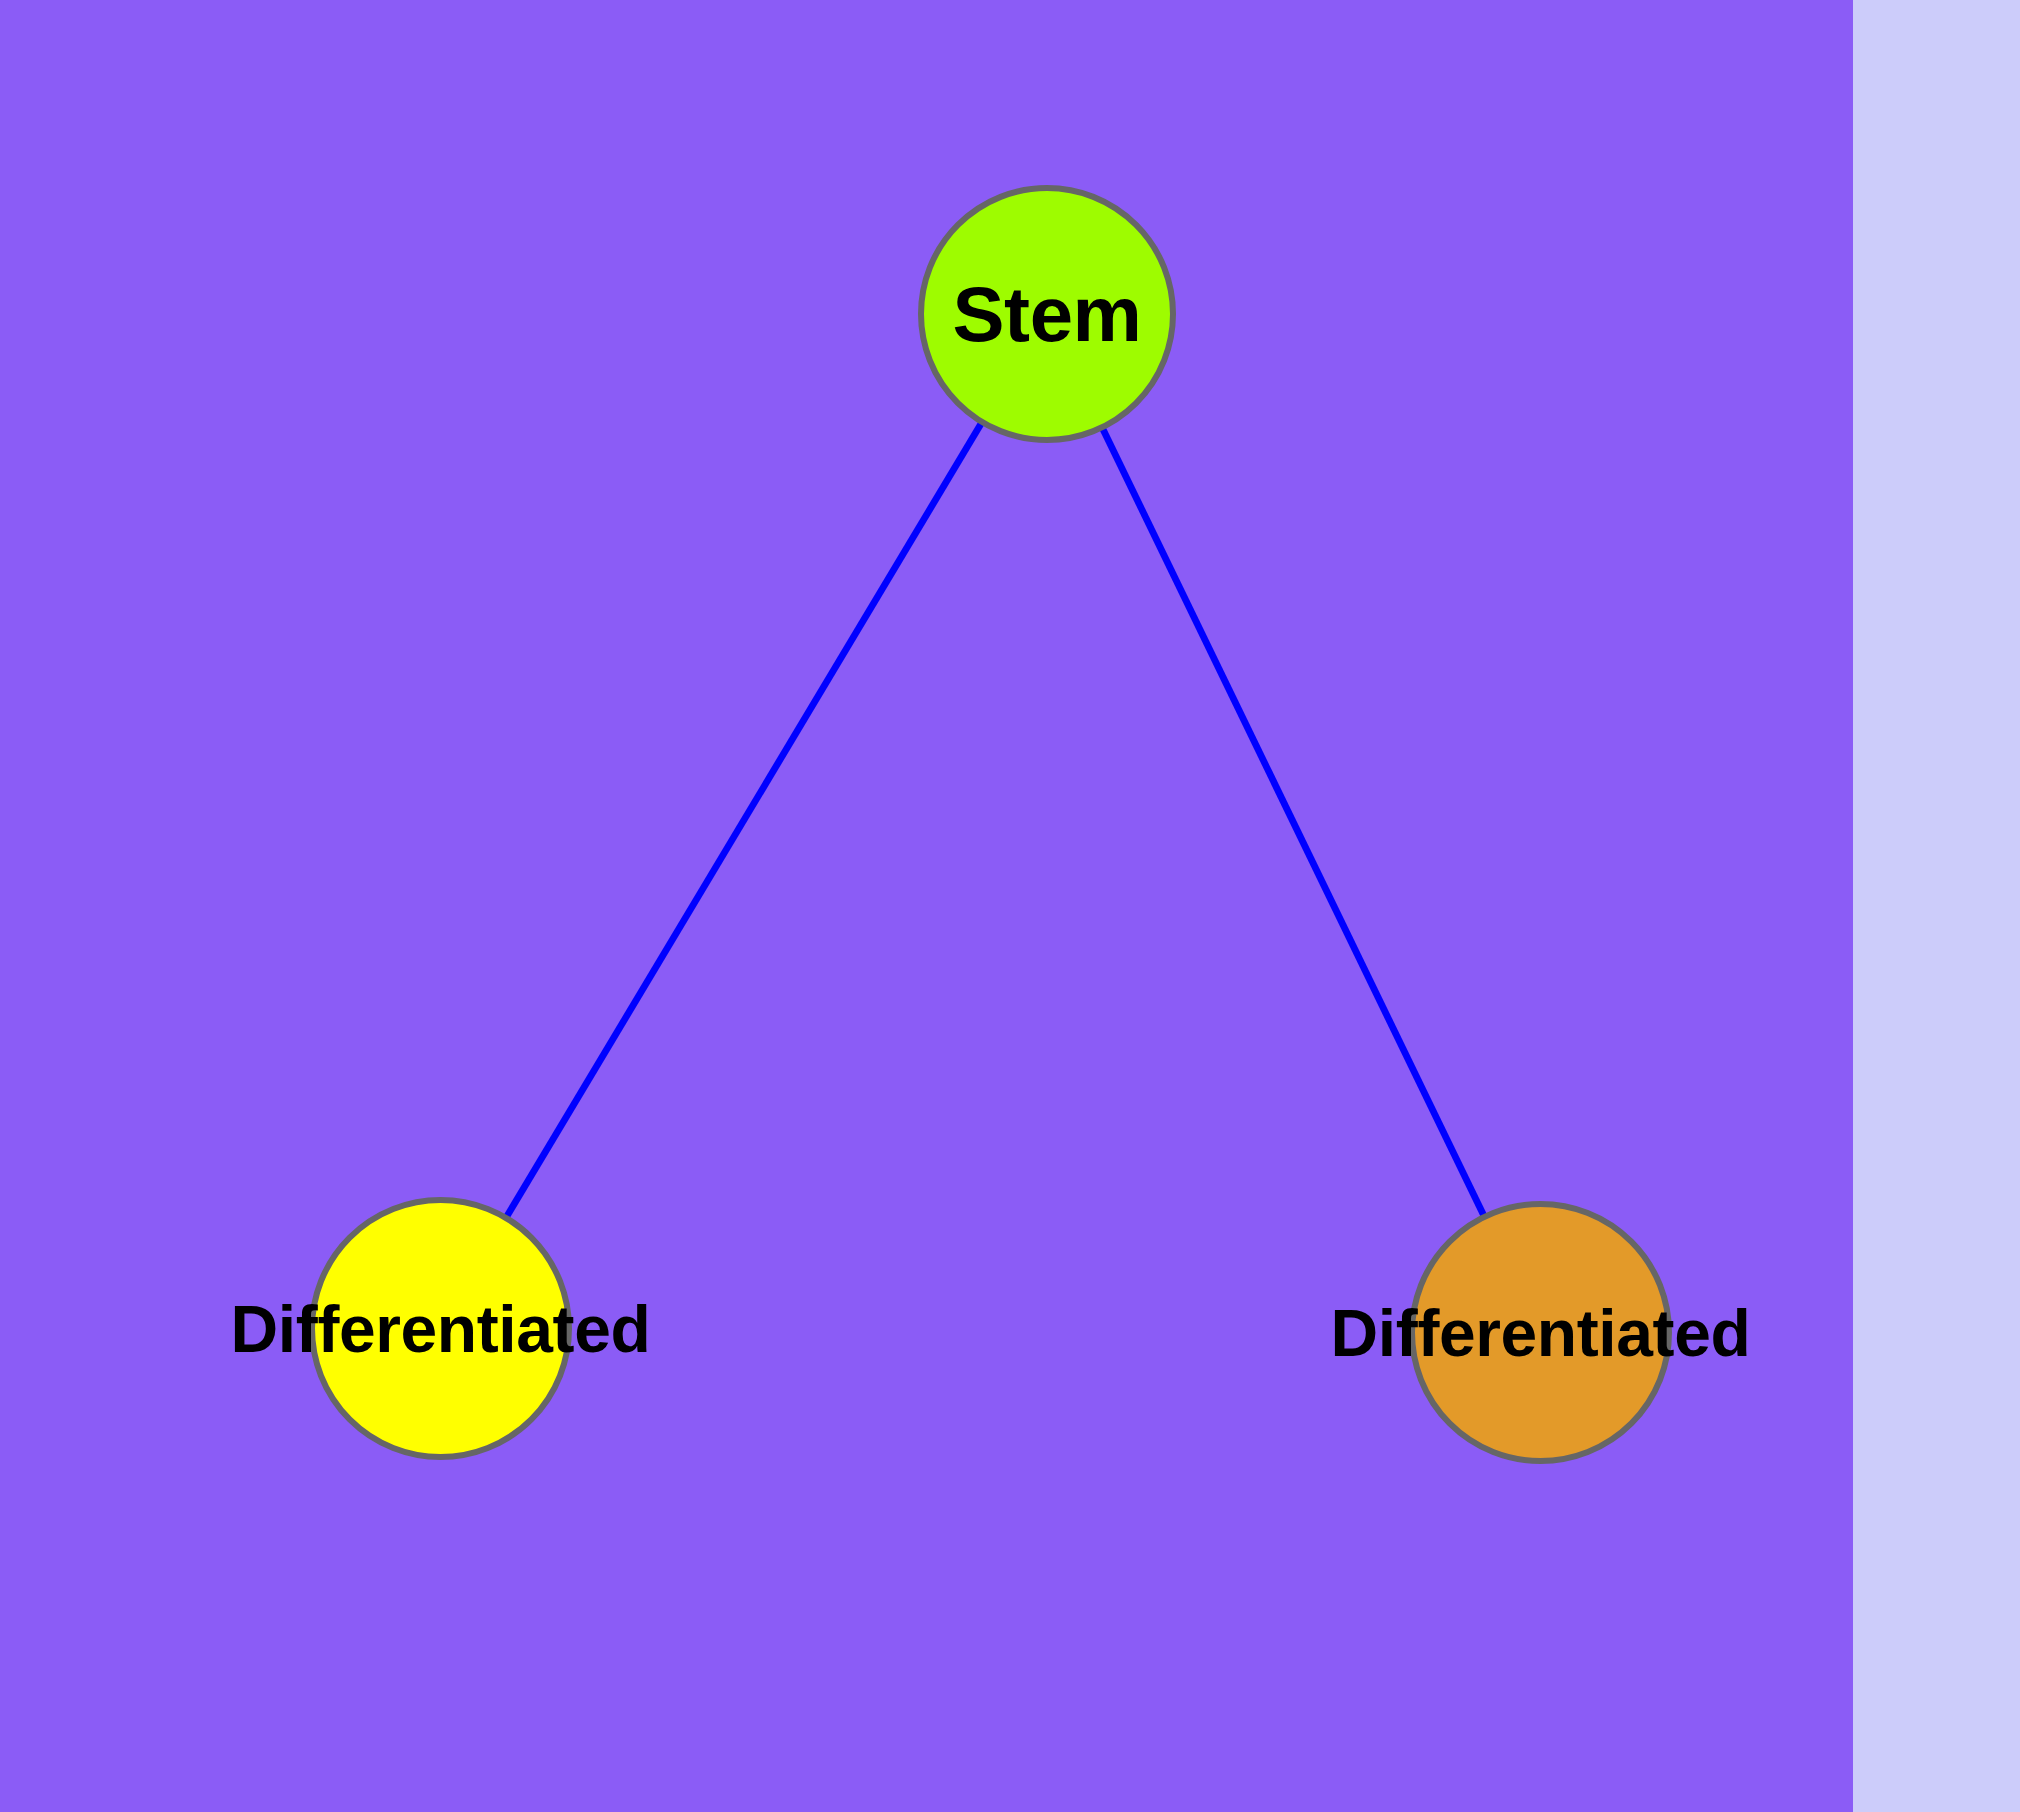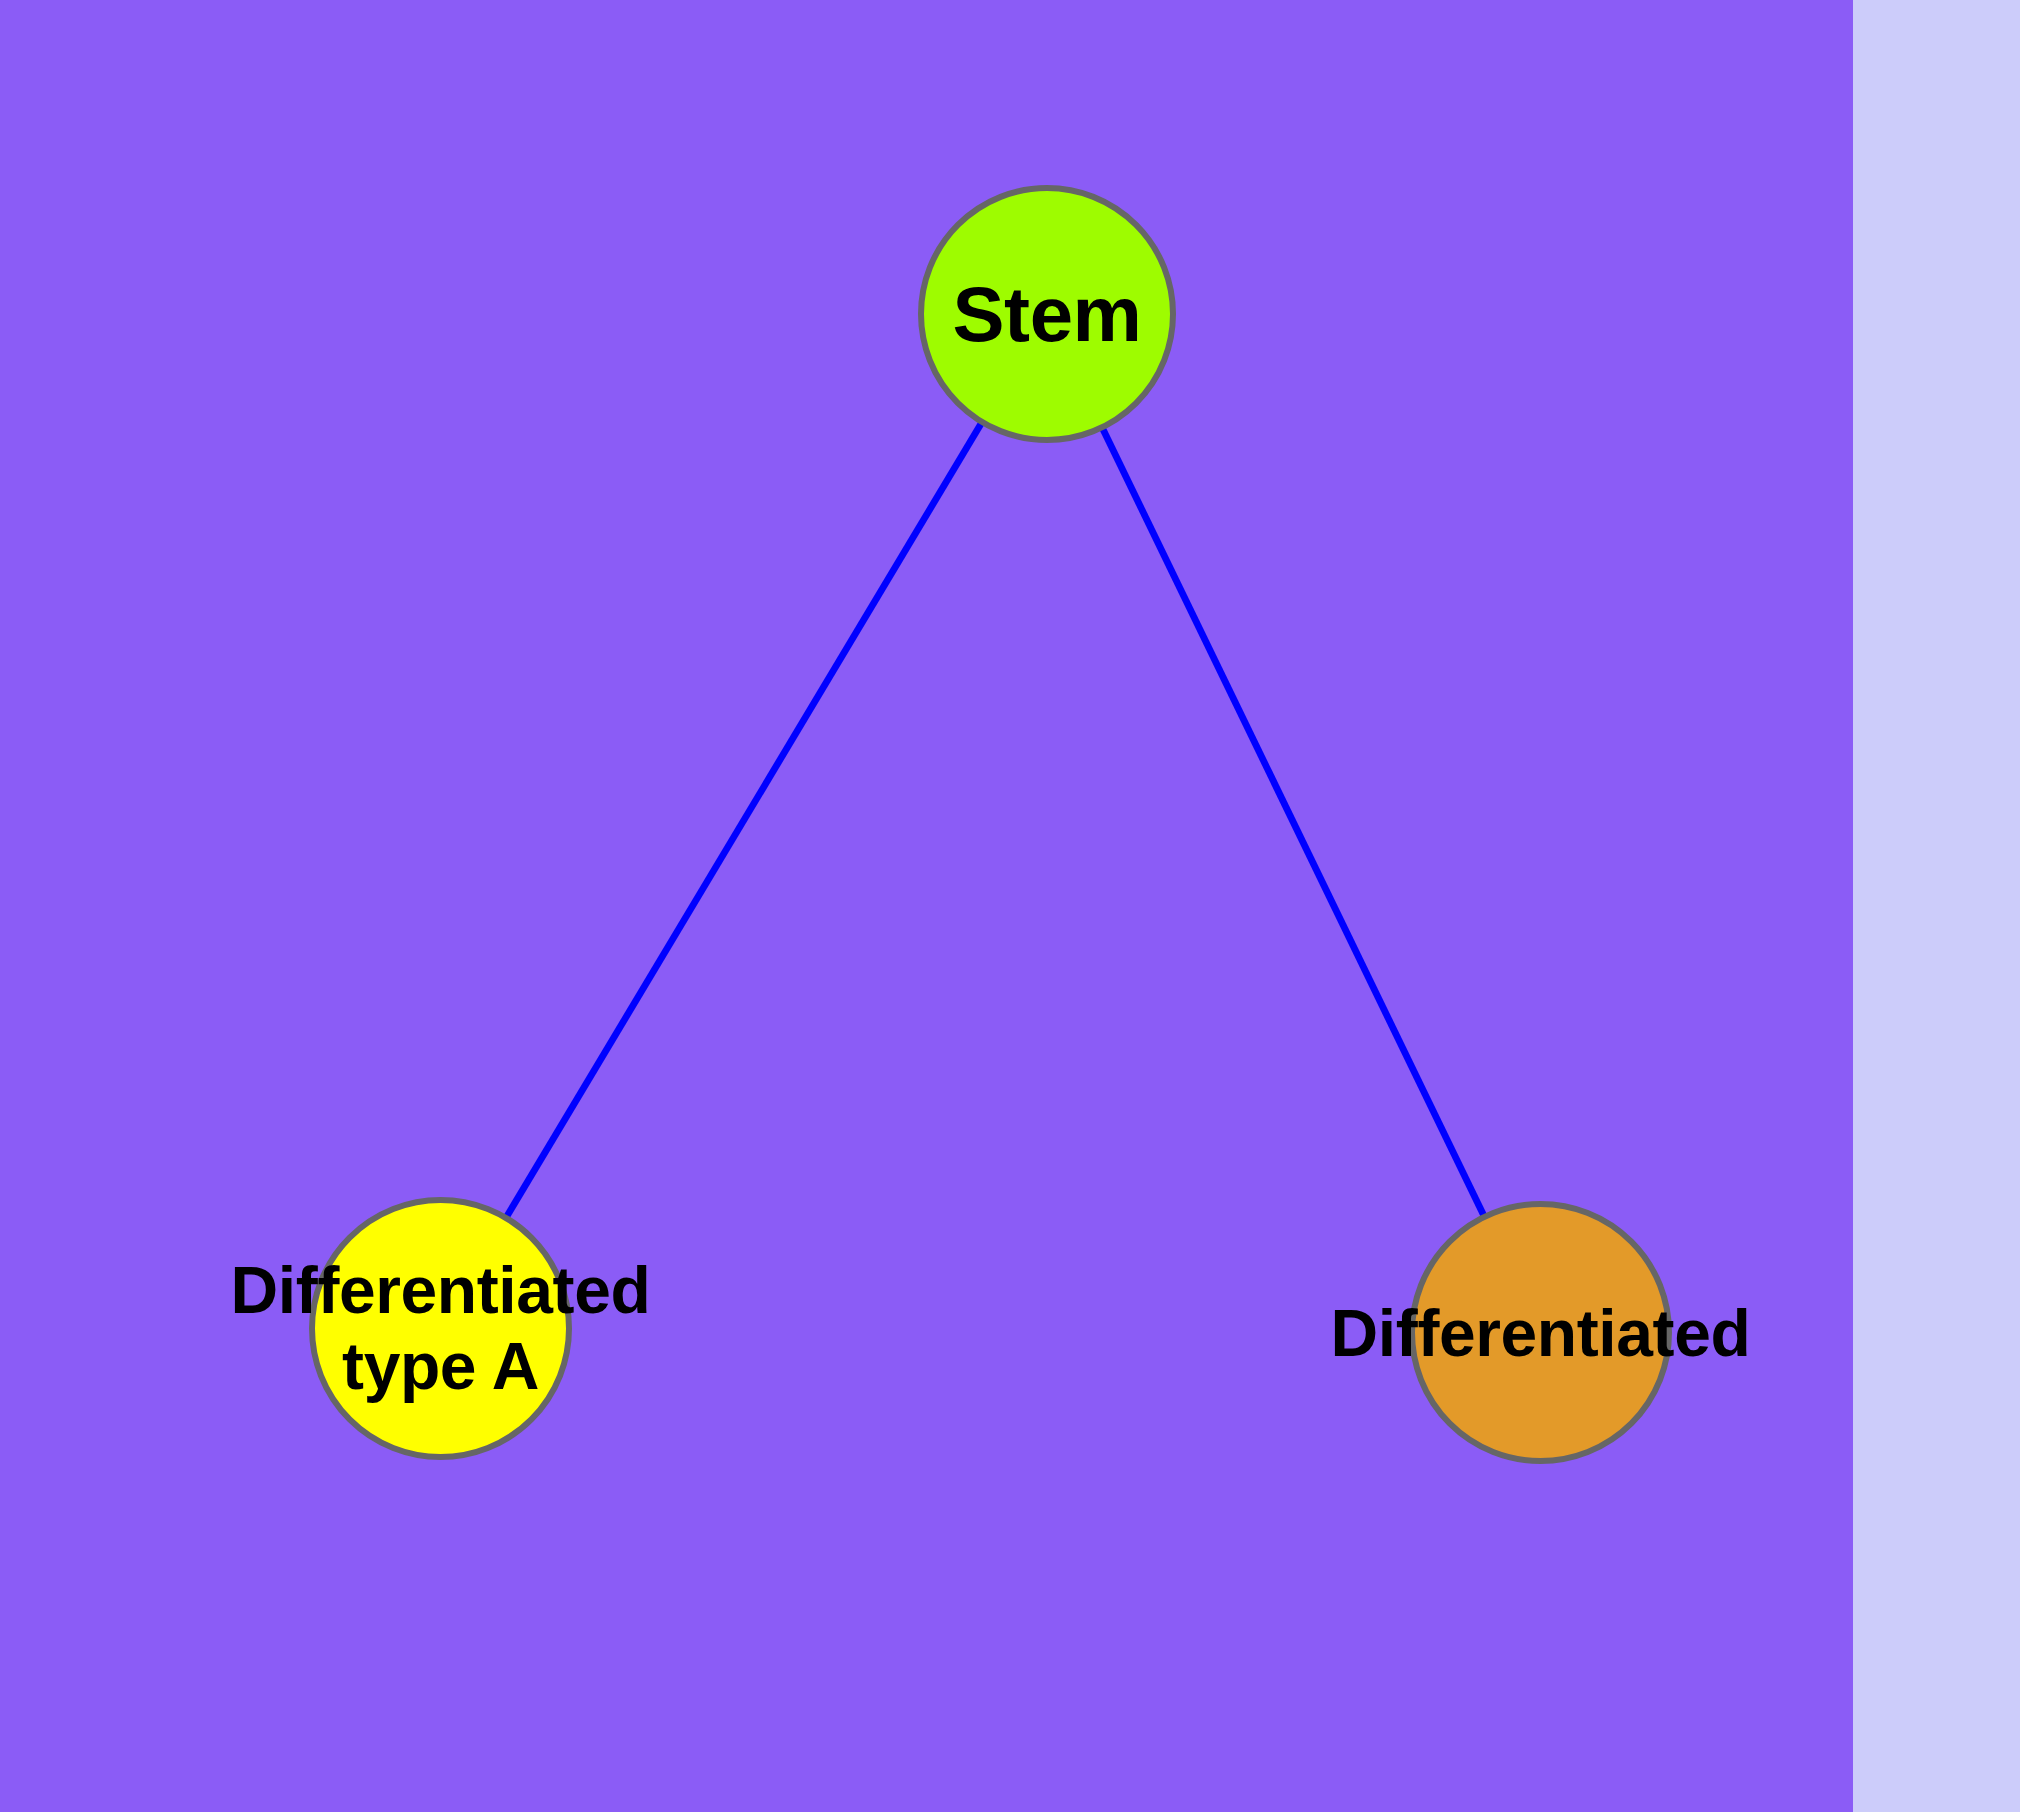--- a/index.html
+++ b/index.html
@@ -75,21 +75,20 @@
       <div class="node" style="left: 918px; top: 185px; width: 258px; height: 258px;">
         <div class="node-shape" style="background: rgb(158, 252, 0); border-width: 6.8px; border-color: rgb(102, 102, 102);"></div>
         <div class="node-label" style="font-size: 78px; color: rgb(0, 0, 0);">
           <span class="label-line">Stem</span>
         </div>
       </div>
       <div class="node" style="left: 309px; top: 1197px; width: 263px; height: 263px;">
         <div class="node-shape" style="background: rgb(255, 255, 0); border-width: 6.8px; border-color: rgb(102, 102, 102);"></div>
         <div class="node-label" style="font-size: 66px; color: rgb(0, 0, 0);">
           <span class="label-line">Differentiated</span>
-          <span class="label-line">type A</span>
         </div>
       </div>
       <div class="node" style="left: 1409px; top: 1201px; width: 263px; height: 263px;">
         <div class="node-shape" style="background: rgb(227, 154, 41); border-width: 6.8px; border-color: rgb(102, 102, 102);"></div>
         <div class="node-label" style="font-size: 66px; color: rgb(0, 0, 0);">
           <span class="label-line">Differentiated</span>
         </div>
       </div>
     </div>
 

